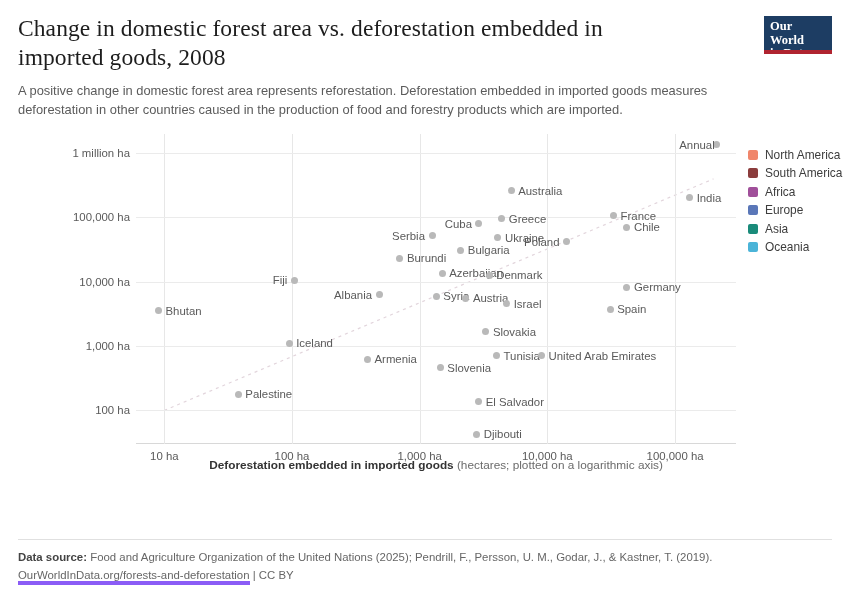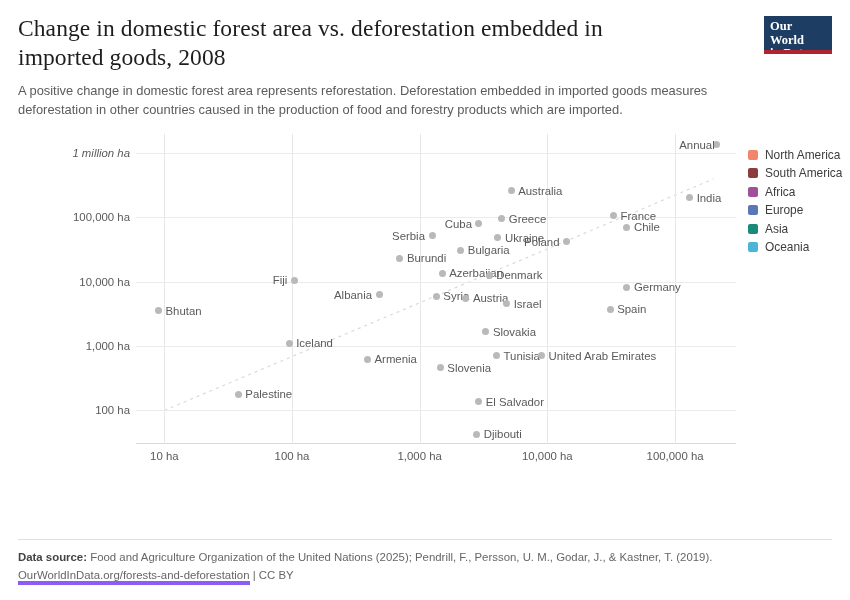--- a/index.html
+++ b/index.html
@@ -315,30 +315,34 @@
         <div class="dotlabel" style="top: 268.022px; left: 349.745px;">El Salvador</div>
         <div class="dot" title="Djibouti" style="left: 340.799px; top: 300.609px;"></div>
         <div class="dotlabel" style="top: 300.609px; left: 347.799px;">Djibouti</div>
       </div>
 
     <div id="yticks">
         <div class="ytick" style="top: 284.398px;">100 ha</div>
         <div class="ytick" style="top: 220.135px;">1,000 ha</div>
         <div class="ytick" style="top: 155.872px;">10,000 ha</div>
         <div class="ytick" style="top: 91.6084px;">100,000 ha</div>
-        <div class="ytick" style="top: 27.3452px; font-style: italic;">1 million ha</div>
+        <div class="ytick" style="top: 27.3452px;">1 million ha</div>
       </div>
     <div id="xticks">
         <div class="xtick" style="left: 146.327px; top: 324px;">10 ha</div>
         <div class="xtick" style="left: 274.015px; top: 324px;">100 ha</div>
         <div class="xtick" style="left: 401.702px; top: 324px;">1,000 ha</div>
         <div class="xtick" style="left: 529.39px; top: 324px;">10,000 ha</div>
         <div class="xtick" style="left: 657.078px; top: 324px;">100,000 ha</div>
       </div>
 
+    <div class="xaxis-title" style="top: 332px;">
+      <b>Deforestation embedded in imported goods</b>
+      <span class="note">(hectares; plotted on a logarithmic axis)</span>
+    </div>
 
     <div class="legend" id="legend">
         <div class="legend-row">
           <span class="legend-swatch" style="background: rgb(240, 134, 107);"></span>
           <span class="legend-label">North America</span>
         </div>
         <div class="legend-row">
           <span class="legend-swatch" style="background: rgb(139, 60, 60);"></span>
           <span class="legend-label">South America</span>
         </div>

